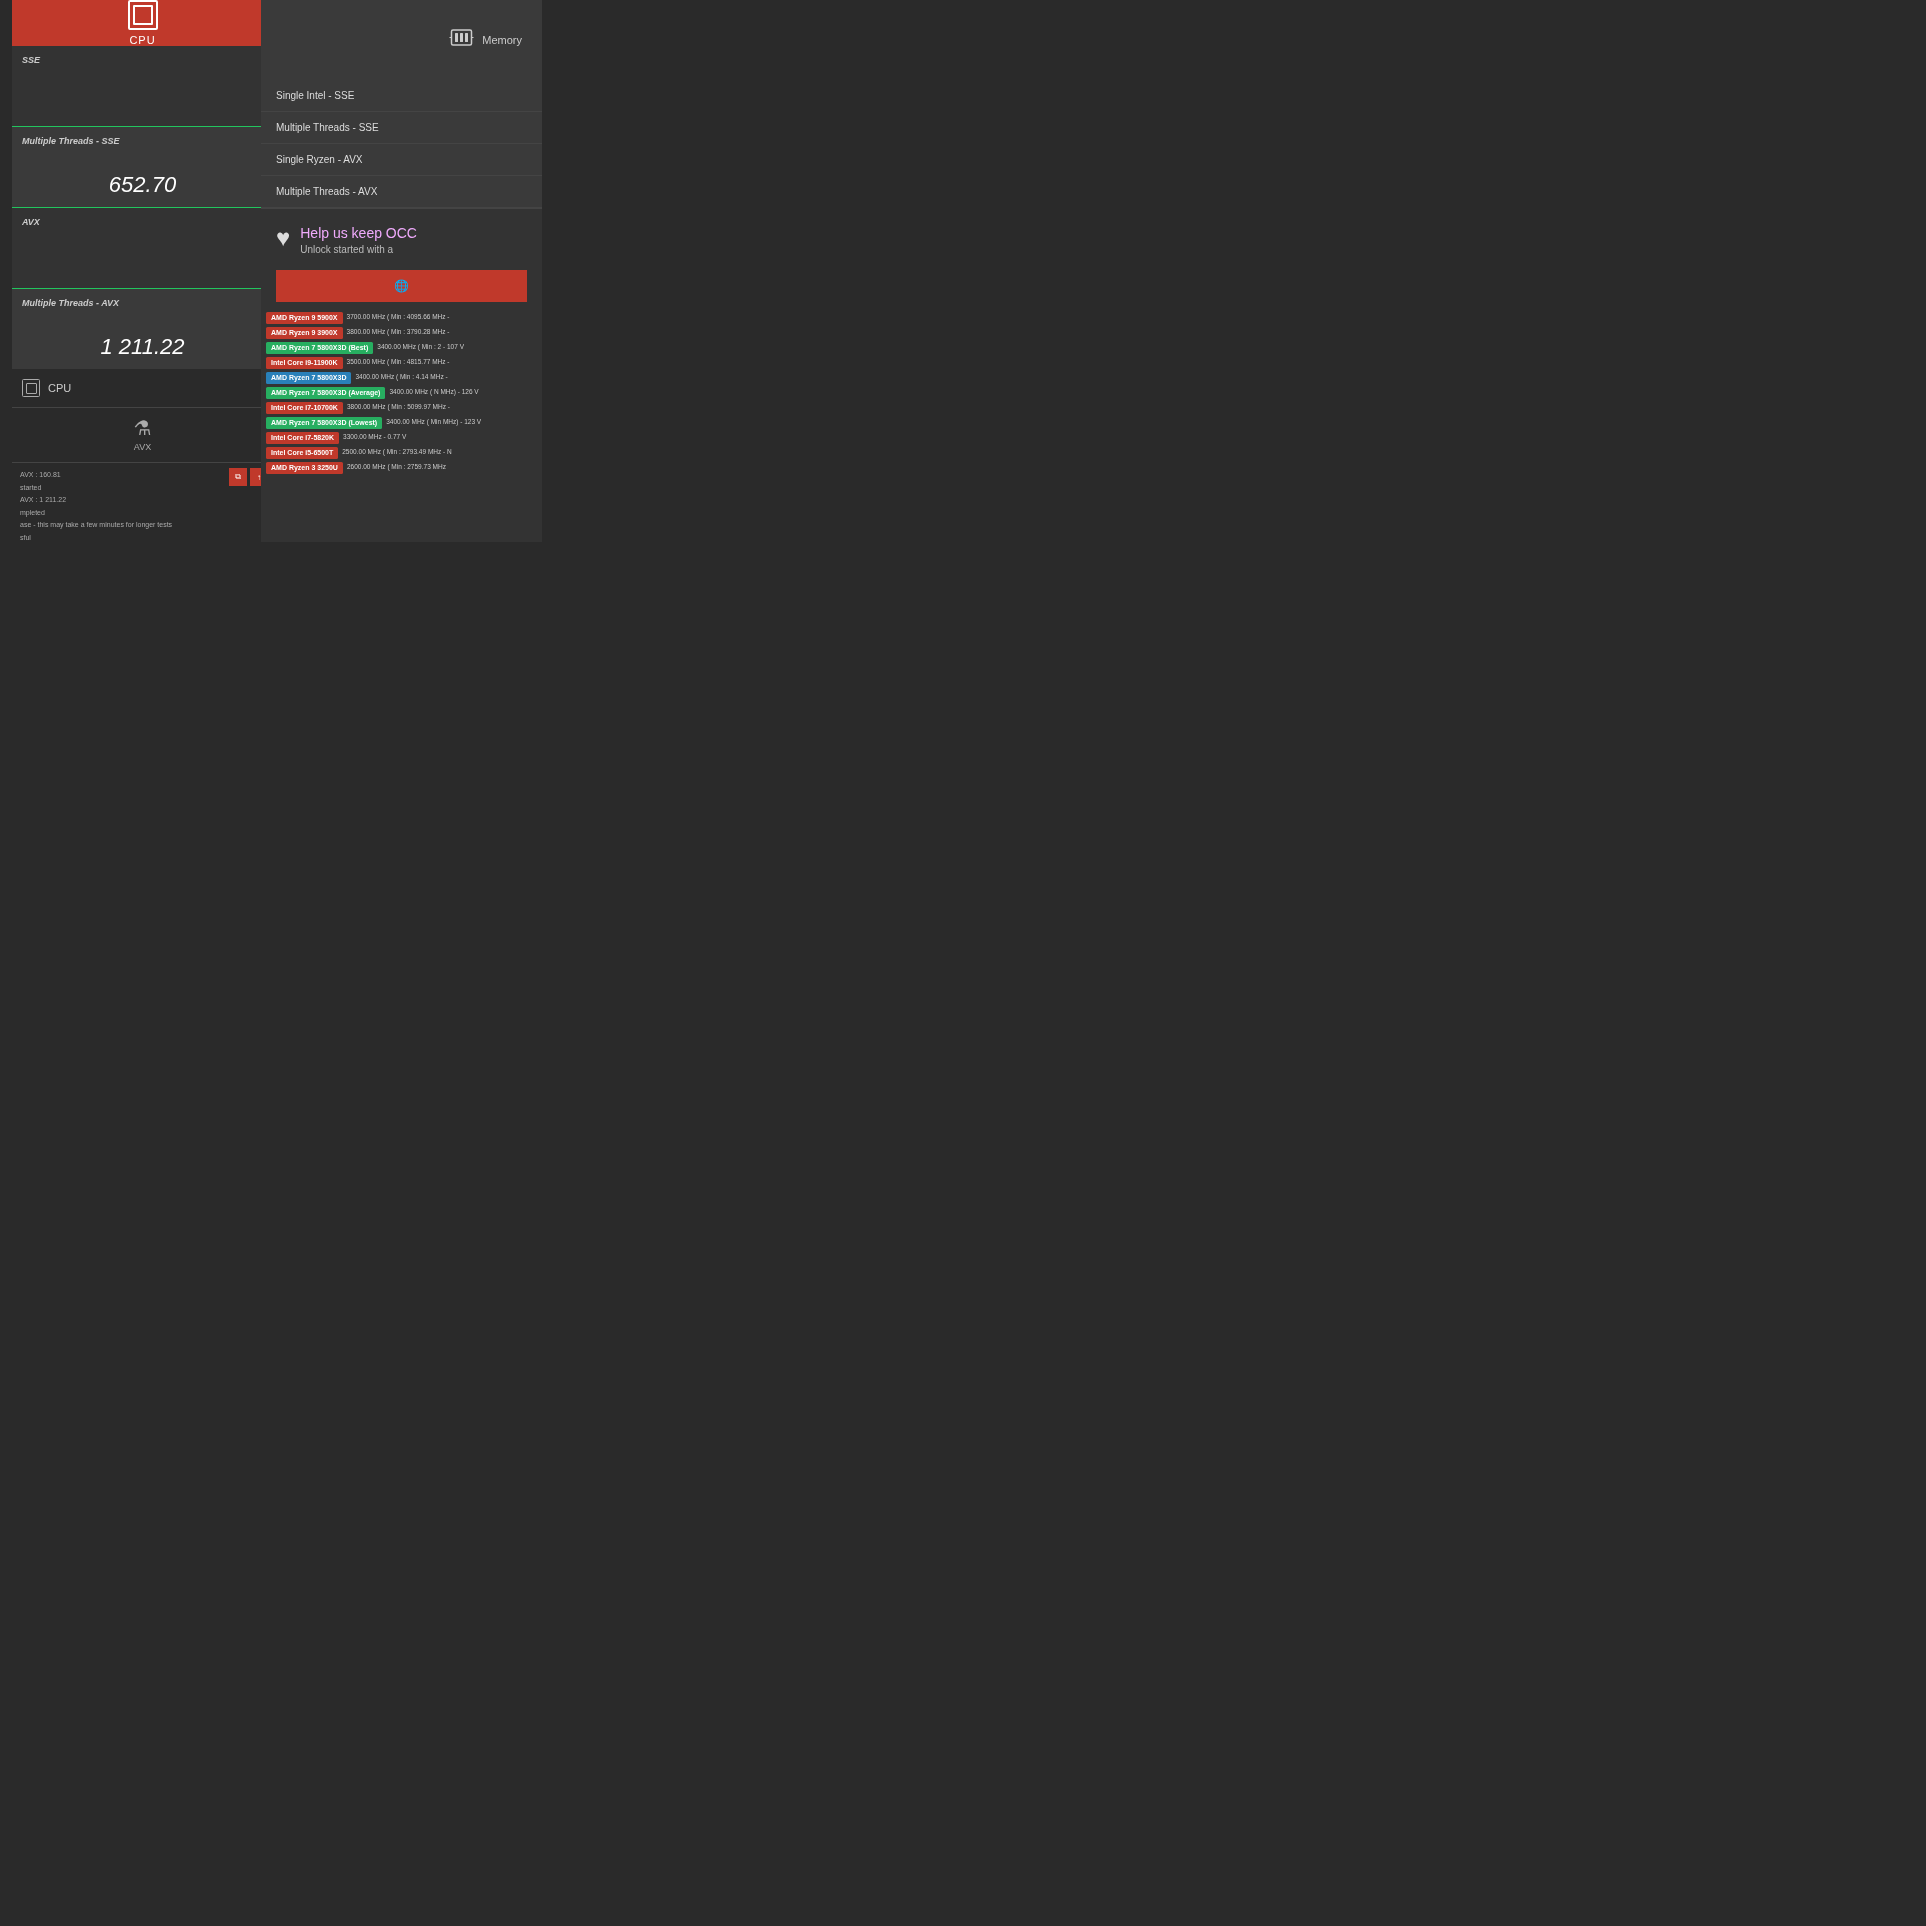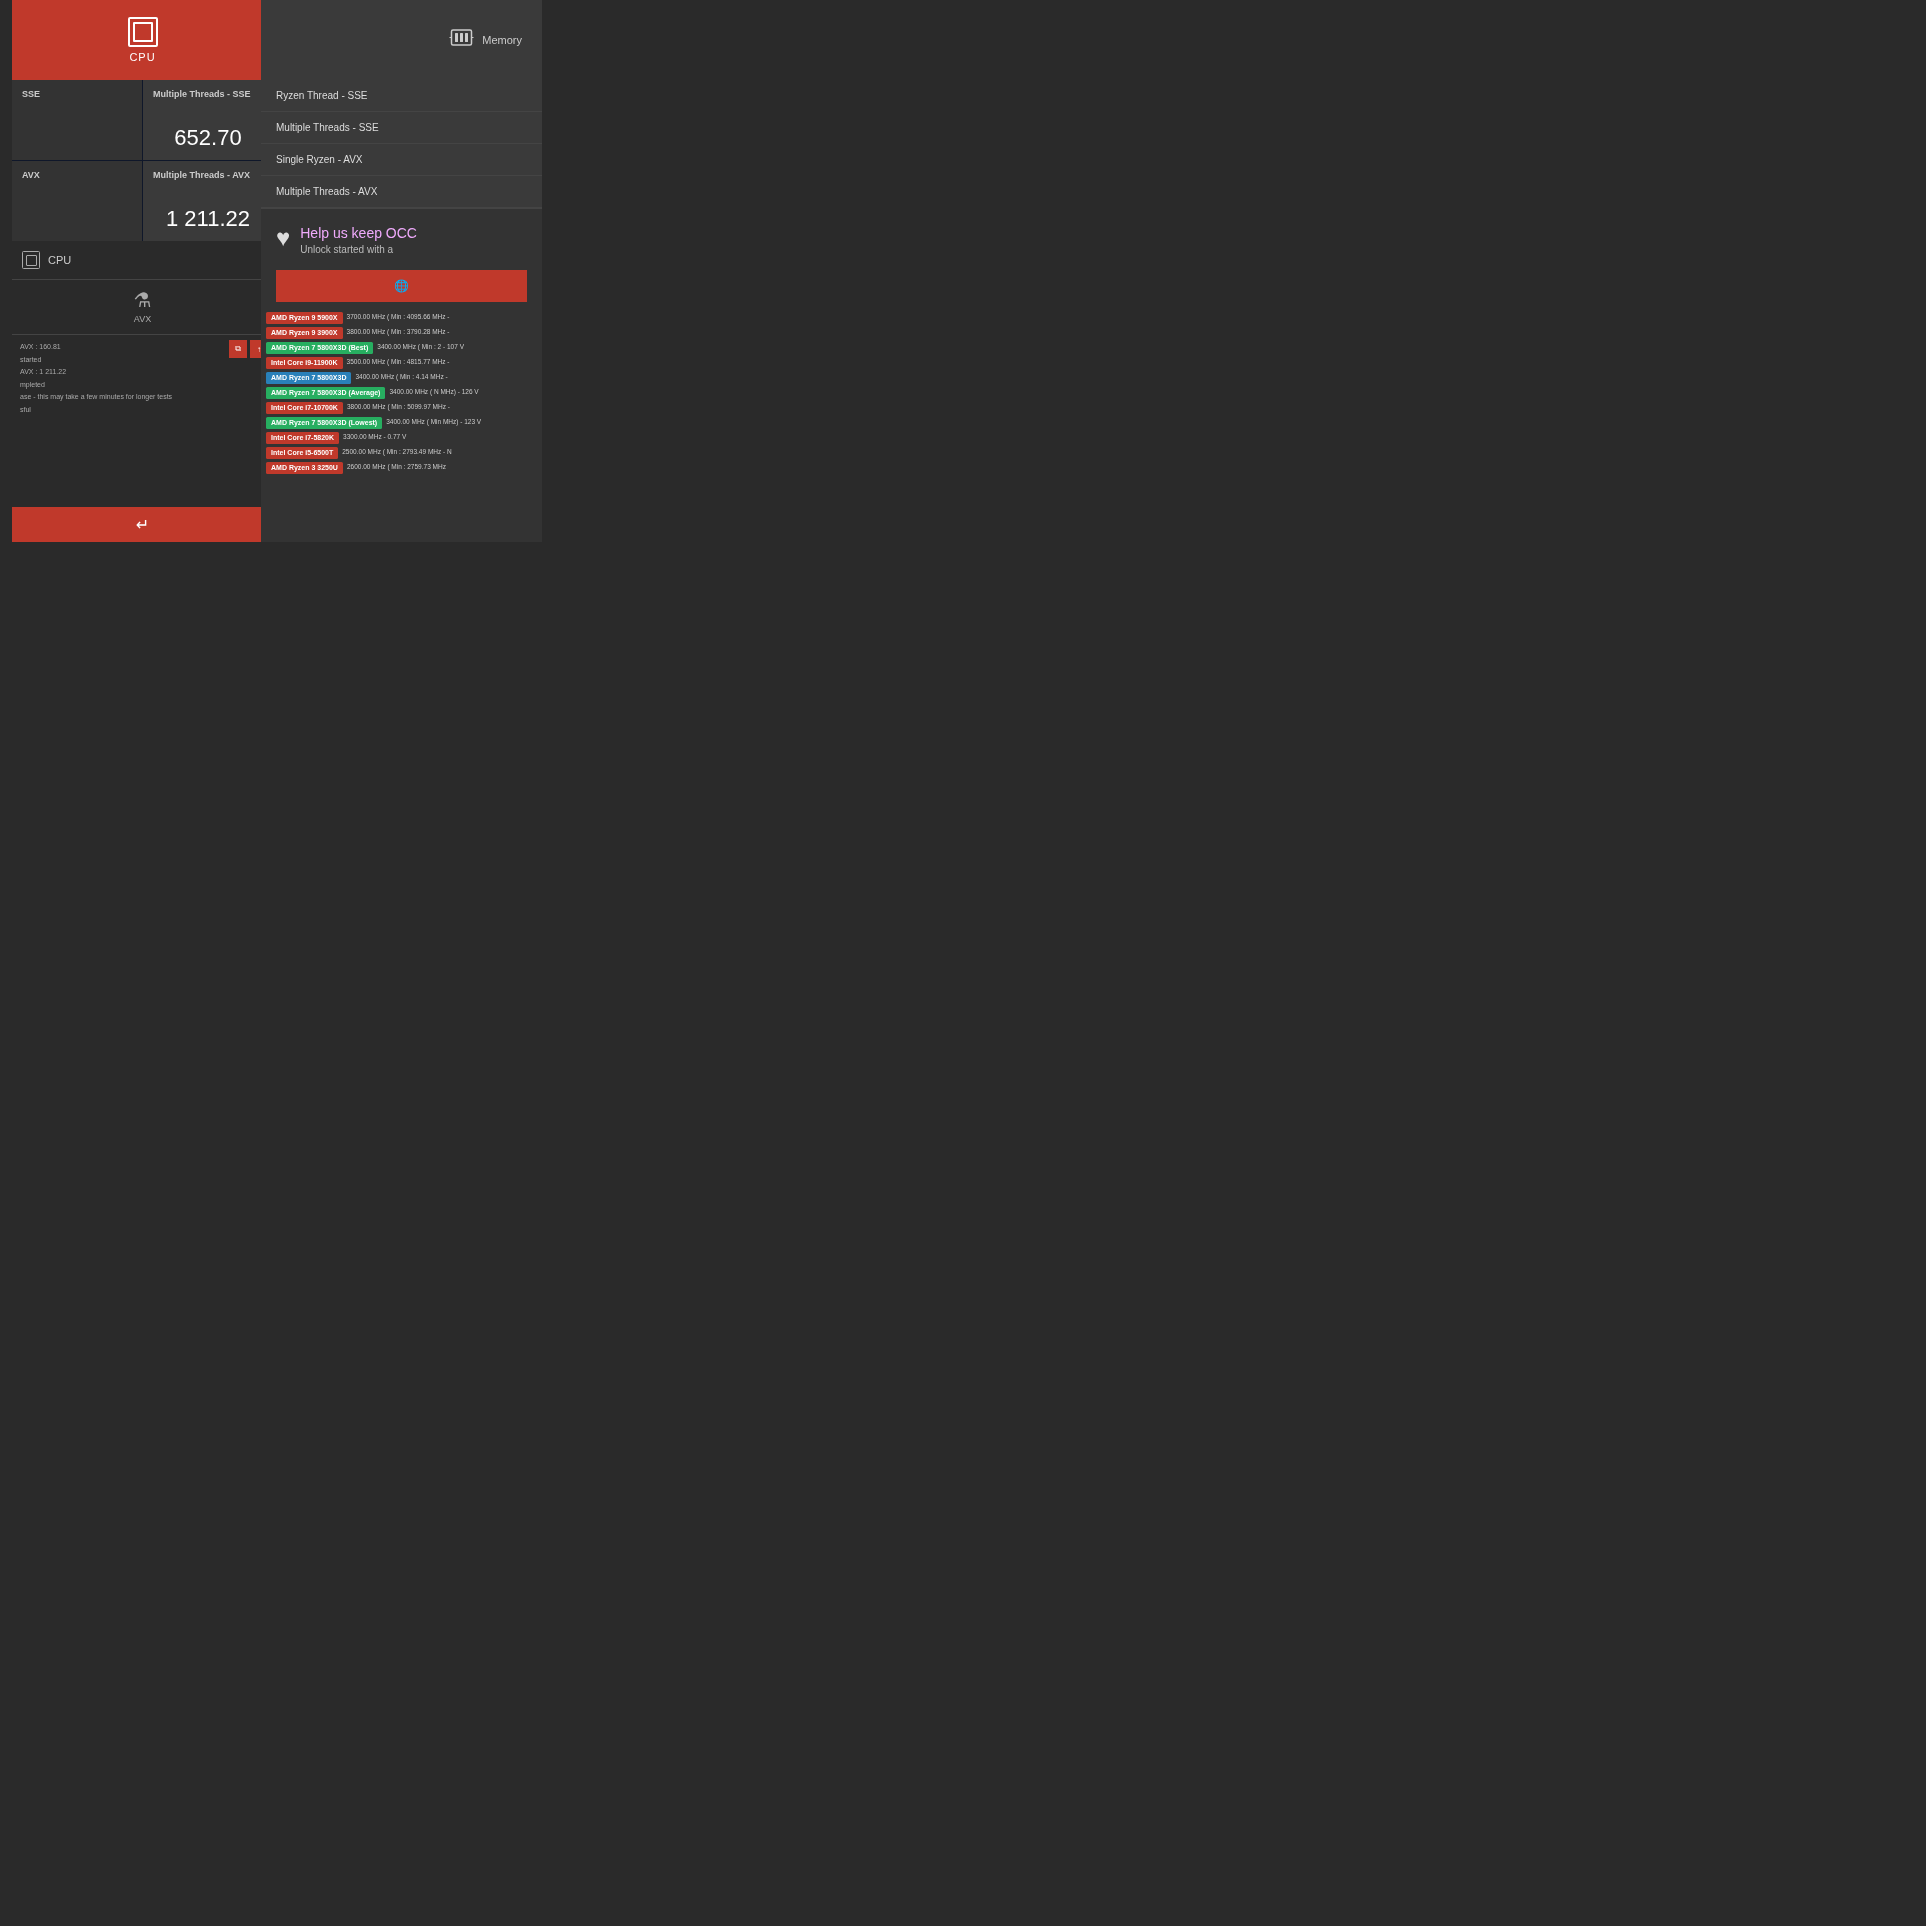--- a/index.html
+++ b/index.html
@@ -55,24 +55,25 @@
 
     .left-header-label {
       color: white;
       font-size: 11px;
       font-weight: 500;
       letter-spacing: 1px;
     }
 
     .benchmark-grid {
       display: grid;
-      grid-template-columns: 1fr 1fr;
+      grid-template-columns: 1fr;
       gap: 1px;
-      background: #0f172a;
+      background: #22c55e;
       flex: 0 0 auto;
+      font-style: italic;
     }
 
     .benchmark-cell {
       background: #3a3a3a;
       padding: 9px 10px;
       min-height: 80px;
       display: flex;
       flex-direction: column;
       justify-content: space-between;
     }
@@ -427,21 +428,21 @@
         <rect x="22" y="16" width="6" height="18" rx="1" fill="#ccc"></rect>
         <rect x="32" y="16" width="6" height="18" rx="1" fill="#ccc"></rect>
         <line x1="5" y1="25" x2="1" y2="25" stroke="#ccc" stroke-width="2"></line>
         <line x1="45" y1="25" x2="49" y2="25" stroke="#ccc" stroke-width="2"></line>
       </svg>
     </span>
     <span class="memory-label">Memory</span>
   </div>
 
   <div class="test-list">
-    <div class="test-item">Ryzen Thread - SSE</div>
+    <div class="test-item">Single Intel - SSE</div>
     <div class="test-item">Multiple Threads - SSE</div>
     <div class="test-item">Single Ryzen - AVX</div>
     <div class="test-item">Multiple Threads - AVX</div>
   </div>
 
   <div class="promo-section">
     <span class="heart-icon">♥</span>
     <div>
       <div class="promo-text">Help us keep OCC</div>
       <div class="promo-sub">Unlock started with a</div>

